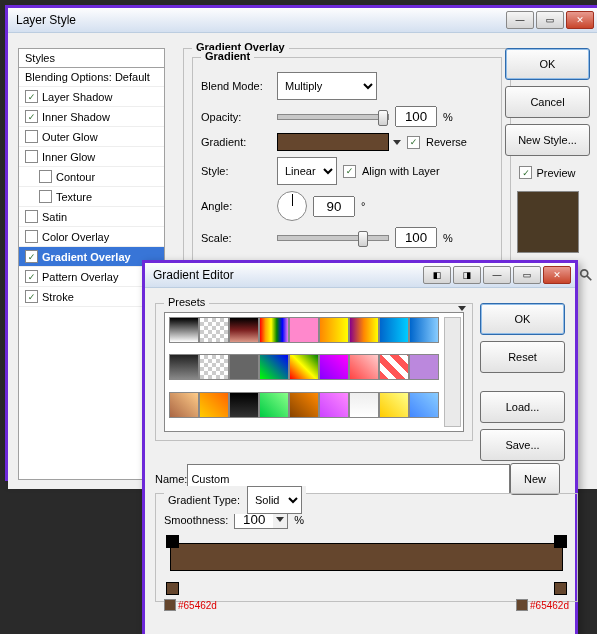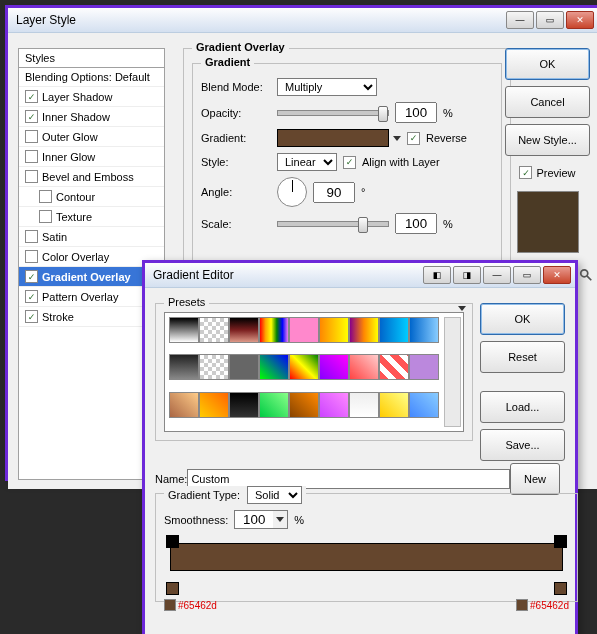--- a/index.html
+++ b/index.html
@@ -17,24 +17,24 @@
 .styles-panel{position:absolute;left:10px;top:15px;width:145px;height:430px;border:1px solid #a0a0a0;background:#fff}
 .styles-header{padding:3px 6px;border-bottom:1px solid #a0a0a0}
 .styles-item{padding:3px 6px;display:flex;align-items:center;gap:4px;border-bottom:1px solid #eee}
 .styles-item.selected{background:#3875d7;color:#fff}
 .styles-item.sub{padding-left:20px}
 .chk{width:11px;height:11px;border:1px solid #888;background:#fff;display:inline-flex;align-items:center;justify-content:center;font-size:9px;color:#2a6b2a}
 .chk.on::before{content:"✓"}
 
 .go-group{position:absolute;left:175px;top:15px;width:310px;height:235px;border:1px solid #c0c0c0;padding:8px}
 .go-group>.legend,.gr-inner>.legend{position:absolute;top:-8px;left:8px;background:#f0f0f0;padding:0 4px;font-weight:bold}
-.gr-inner{position:relative;border:1px solid #c0c0c0;margin-top:6px;padding:8px;height:195px}
+.gr-inner{position:relative;border:1px solid #c0c0c0;padding:8px;height:195px}
 .row{display:flex;align-items:center;margin:6px 0;gap:6px}
 .row label{width:70px;text-align:left}
-select,input[type=text]{border:1px solid #7a7a7a;background:#fff;font:inherit;padding:0 3px;height:18px}
+select,input[type=text]{border:1px solid #7a7a7a;background:#fff;font:inherit;padding:0 3px;height:28px}
 .slider{width:110px;height:4px;background:#c8c8c8;border:1px solid #888;position:relative}
 .slider .thumb{position:absolute;top:-5px;width:8px;height:14px;background:linear-gradient(#fdfdfd,#d0d0d0);border:1px solid #707070;border-radius:2px}
 .num{width:34px;text-align:center}
 .swatch{width:110px;height:16px;border:1px solid #000;background:linear-gradient(90deg,#65462d,#65462d)}
 .angle{width:28px;height:28px;border:1px solid #888;border-radius:50%;background:#fff;position:relative}
 .angle::after{content:"";position:absolute;left:50%;top:2px;width:1px;height:12px;background:#000}
 .btn{background:linear-gradient(#fdfdfd,#e3e3e3);border:1px solid #707070;border-radius:3px;padding:9px 10px;font:inherit;min-width:70px}
 .btn.primary{border:1px solid #2f6bad;box-shadow:0 0 0 1px #8fbce8 inset}
 .right-btns{position:absolute;right:8px;top:15px;width:85px;display:flex;flex-direction:column;gap:6px;align-items:stretch}
 .preview-sw{width:60px;height:60px;border:1px solid #888;background:#4b3a25;margin:6px auto}
@@ -89,24 +89,20 @@
             <span class="chk on"></span>
             <span>Inner Shadow</span>
           </div>
           <div class="styles-item">
             <span class="chk"></span>
             <span>Outer Glow</span>
           </div>
           <div class="styles-item">
             <span class="chk"></span>
             <span>Inner Glow</span>
-          </div>
-          <div class="styles-item">
-            <span class="chk"></span>
-            <span>Bevel and Emboss</span>
           </div>
           <div class="styles-item sub">
             <span class="chk"></span>
             <span>Contour</span>
           </div>
           <div class="styles-item sub">
             <span class="chk"></span>
             <span>Texture</span>
           </div>
           <div class="styles-item">

